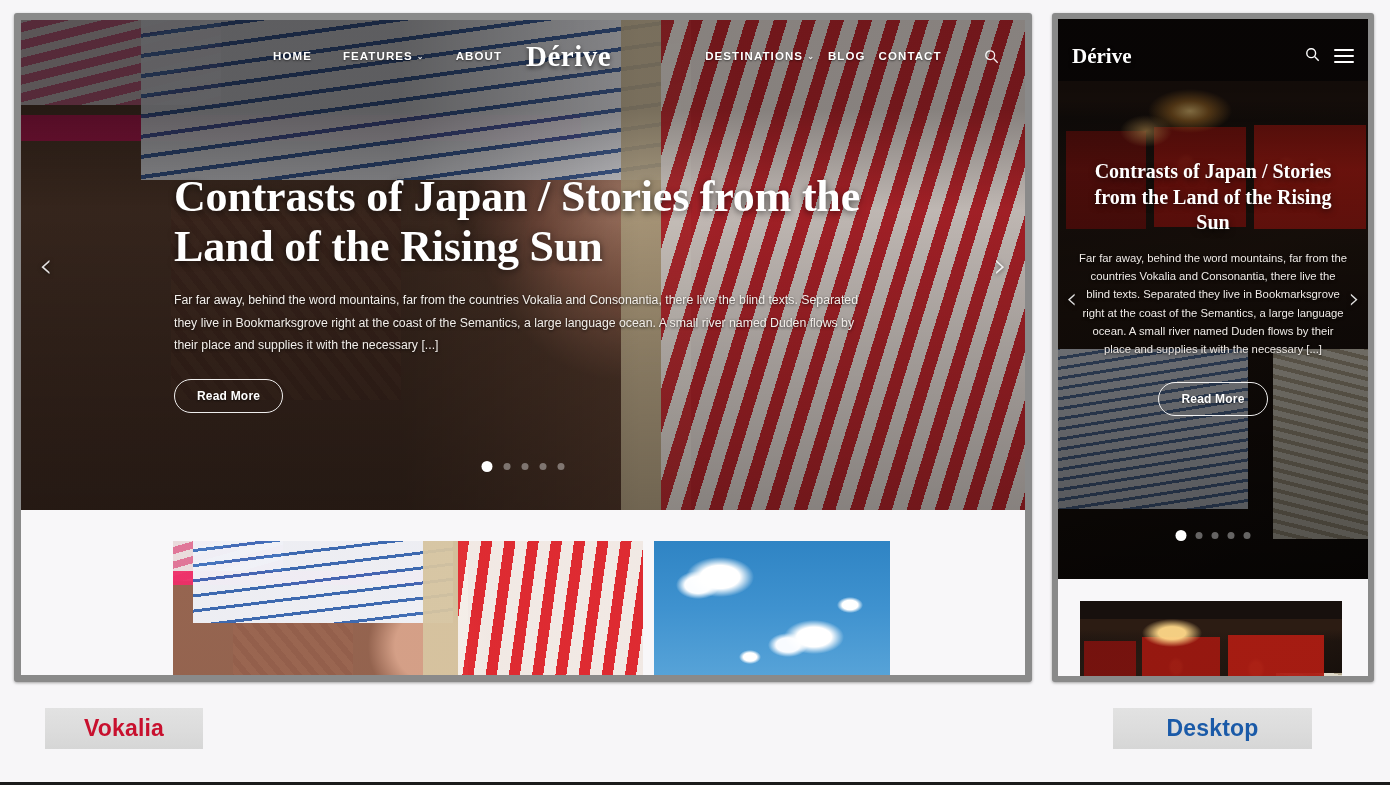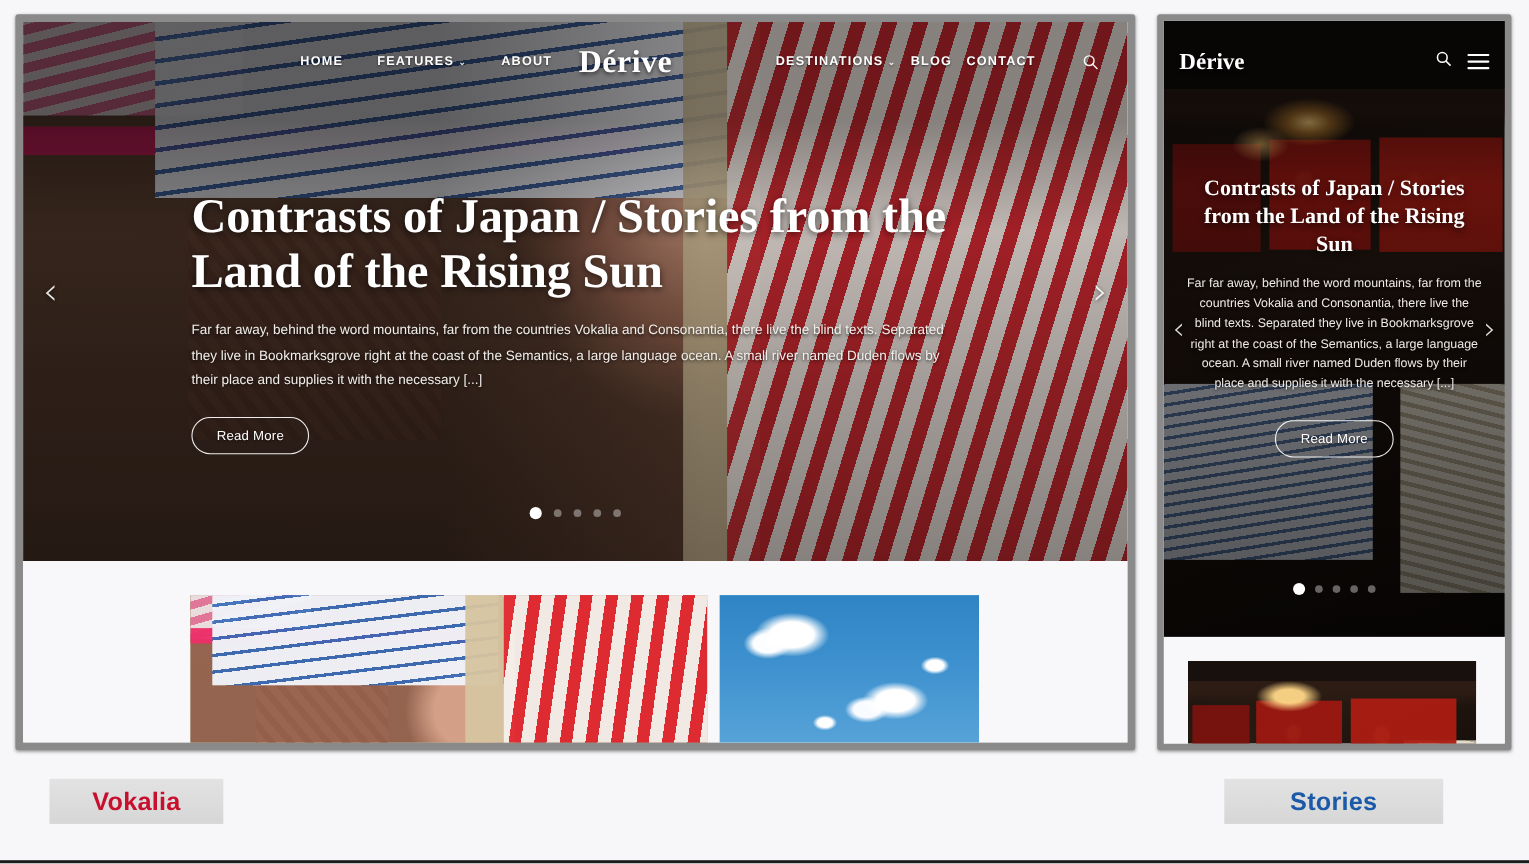--- a/index.html
+++ b/index.html
@@ -96,21 +96,21 @@
     letter-spacing:.5px;margin:0 14px 0 24px;text-shadow:0 2px 4px rgba(0,0,0,.6);white-space:nowrap;}
   .dsearch{margin-left:auto;margin-right:26px;color:#fff;opacity:.95;display:flex;align-items:center;cursor:pointer;}
 
   
   .hero-copy{position:absolute;left:153px;top:152px;width:700px;z-index:4;}
   .hero-title{font-family:"Liberation Serif", serif;color:#fff;font-size:44px;line-height:1.13;
     font-weight:700;margin:0 0 18px 0;text-shadow:0 2px 7px rgba(0,0,0,.6);letter-spacing:-.2px;}
   .hero-text{color:#f2eeea;font-size:12.3px;line-height:1.82;margin:0 0 22px 0;
     text-shadow:0 1px 3px rgba(0,0,0,.75);max-width:685px;}
   .btn-readmore{display:inline-block;border:1.5px solid rgba(255,255,255,.92);border-radius:30px;
-    color:#fff;font-size:12px;font-weight:400;padding:9px 22px;letter-spacing:.2px;
+    color:#fff;font-size:12px;font-weight:700;padding:9px 22px;letter-spacing:.2px;
     text-shadow:0 1px 2px rgba(0,0,0,.6);cursor:pointer;background:transparent;}
 
   
   .arrow{position:absolute;top:50%;transform:translateY(-50%);color:rgba(255,255,255,.88);
     font-family:"DejaVu Sans", sans-serif;font-size:34px;font-weight:300;line-height:1;z-index:6;
     cursor:pointer;text-shadow:0 1px 4px rgba(0,0,0,.6);user-select:none;}
   #d-prev{left:18px;} #d-next{right:18px;}
   #m-prev{left:8px;font-size:28px;} #m-next{right:8px;font-size:28px;}
 
   
@@ -310,15 +310,15 @@
     <div class="m-below">
       <div class="m-card">
         <div class="thumb-interior"></div>
       </div>
     </div>
 
   </div>
 </div>
 
 <div class="toggle" id="btn-desktop">Vokalia</div>
-<div class="toggle" id="btn-mobile">Stories</div>
+<div class="toggle" id="btn-mobile">Desktop</div>
 
 <div class="bottom-rule"></div>
 
 </body></html>

